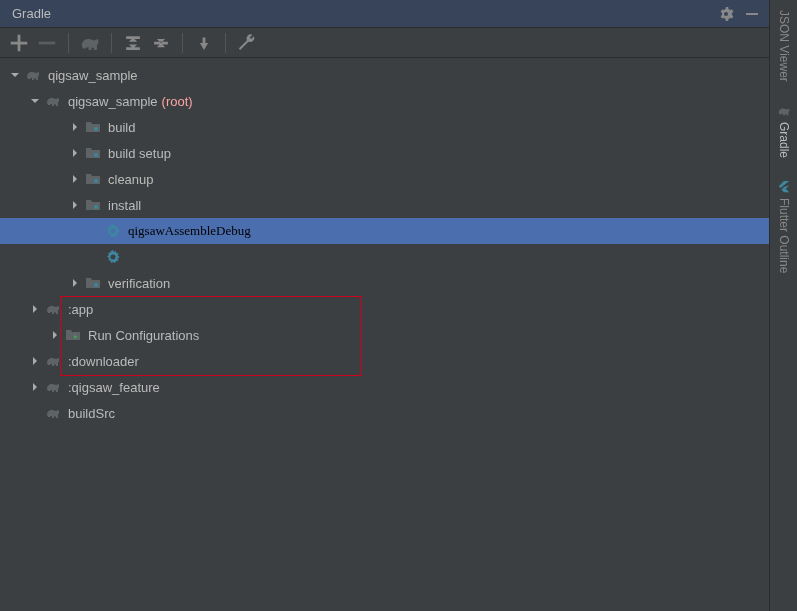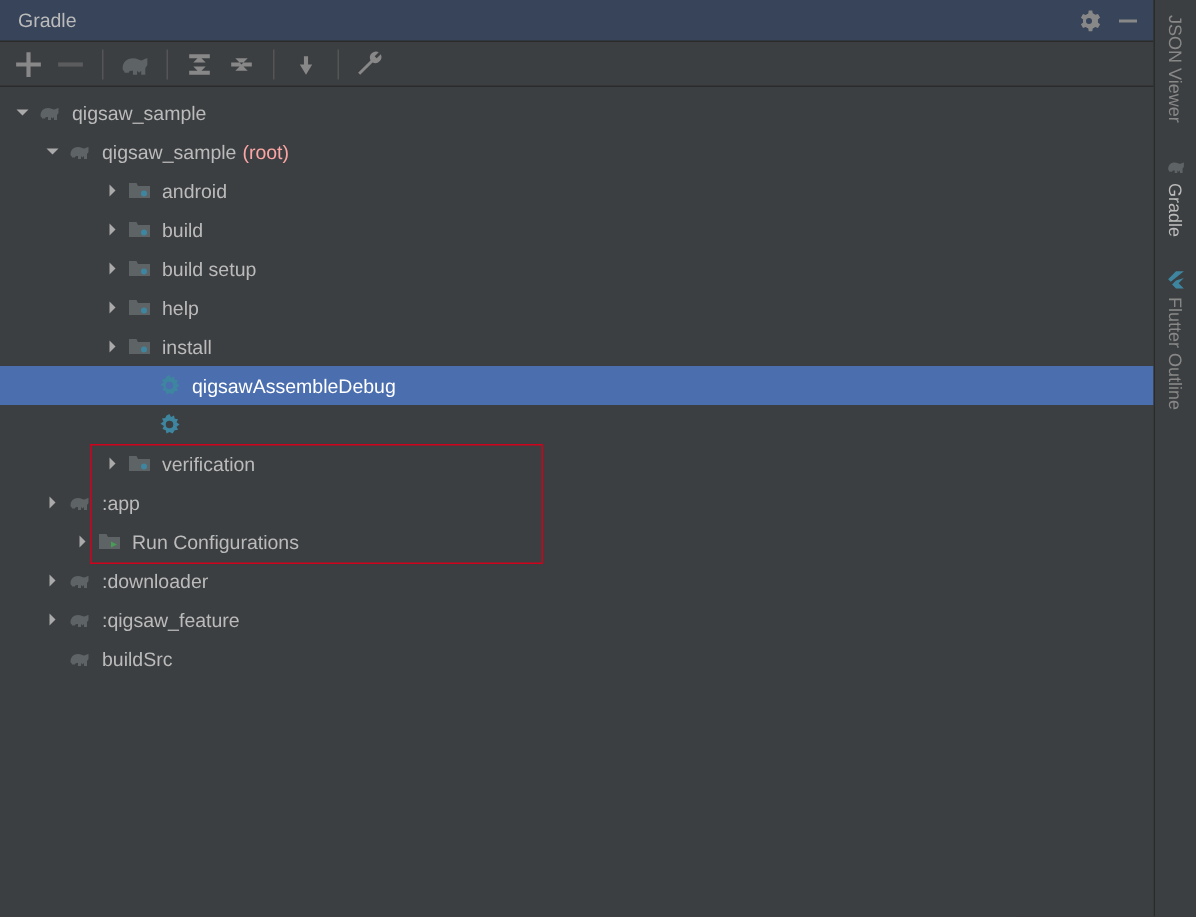--- a/index.html
+++ b/index.html
@@ -59,21 +59,21 @@
   position: relative;
 }
 .tree-row {
   height: 26px;
   display: flex;
   align-items: center;
   white-space: nowrap;
   cursor: pointer;
 }
 .tree-row.selected { background: #4b6eaf; color: #ffffff; }
-.tree-row.selected .label { color: #ffffff; }
+.tree-row.selected .label { color: #000000; font-family: Liberation Serif, serif; }
 .indent { display: inline-block; }
 .chevron {
   width: 14px; height: 14px;
   display: inline-flex; align-items: center; justify-content: center;
   margin-right: 2px;
   color: #aaaaaa;
 }
 .chevron svg { width: 10px; height: 10px; }
 .chevron.none { visibility: hidden; }
 .node-icon {
@@ -214,36 +214,20 @@
             <path fill="currentColor" d="M3 1l4 4-4 4z"></path>
           </svg>
         </span>
         <span class="node-icon">
           <svg viewBox="0 0 16 16">
             <path class="folder-gear" d="M1 3h5l1 2h8v8H1z"></path>
             <circle cx="11" cy="10" r="2" fill="#3e86a0"></circle>
             <path fill="#3e86a0" d="M11 7v1M11 12v1M8 10h1M13 10h1"></path>
           </svg>
         </span>
-        <span class="label">android</span>
-      </div>
-      <div class="tree-row">
-        <span class="indent" style="width: 68px;"></span>
-        <span class="chevron ">
-          <svg viewBox="0 0 10 10">
-            <path fill="currentColor" d="M3 1l4 4-4 4z"></path>
-          </svg>
-        </span>
-        <span class="node-icon">
-          <svg viewBox="0 0 16 16">
-            <path class="folder-gear" d="M1 3h5l1 2h8v8H1z"></path>
-            <circle cx="11" cy="10" r="2" fill="#3e86a0"></circle>
-            <path fill="#3e86a0" d="M11 7v1M11 12v1M8 10h1M13 10h1"></path>
-          </svg>
-        </span>
         <span class="label">build</span>
       </div>
       <div class="tree-row">
         <span class="indent" style="width: 68px;"></span>
         <span class="chevron ">
           <svg viewBox="0 0 10 10">
             <path fill="currentColor" d="M3 1l4 4-4 4z"></path>
           </svg>
         </span>
         <span class="node-icon">
@@ -262,21 +246,21 @@
             <path fill="currentColor" d="M3 1l4 4-4 4z"></path>
           </svg>
         </span>
         <span class="node-icon">
           <svg viewBox="0 0 16 16">
             <path class="folder-gear" d="M1 3h5l1 2h8v8H1z"></path>
             <circle cx="11" cy="10" r="2" fill="#3e86a0"></circle>
             <path fill="#3e86a0" d="M11 7v1M11 12v1M8 10h1M13 10h1"></path>
           </svg>
         </span>
-        <span class="label">help</span>
+        <span class="label">cleanup</span>
       </div>
       <div class="tree-row">
         <span class="indent" style="width: 68px;"></span>
         <span class="chevron ">
           <svg viewBox="0 0 10 10">
             <path fill="currentColor" d="M3 1l4 4-4 4z"></path>
           </svg>
         </span>
         <span class="node-icon">
           <svg viewBox="0 0 16 16">

